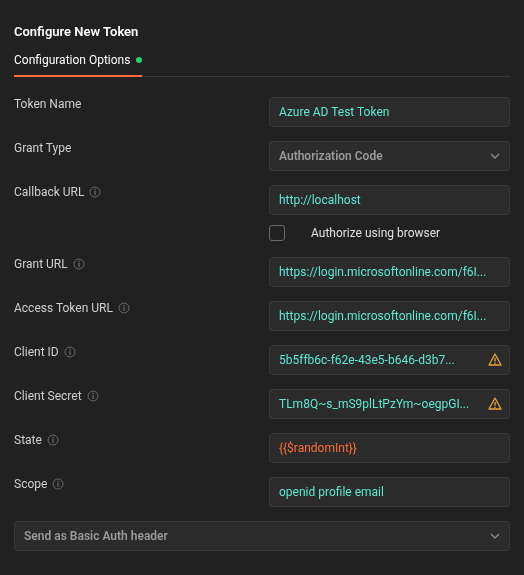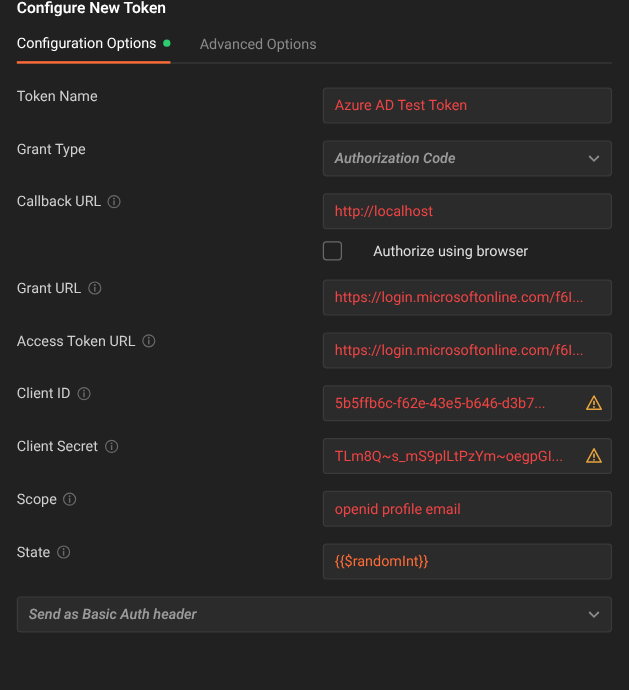--- a/index.html
+++ b/index.html
@@ -10,21 +10,21 @@
     body {
       background: #212121;
       color: #e0e0e0;
       font-family: -apple-system, BlinkMacSystemFont, "Segoe UI", Roboto, sans-serif;
       font-size: 12px;
       width: 524px;
       height: 575px;
       overflow: hidden;
     }
     .header {
-      padding: 0 14px 0 14px;
+      padding: 24px 14px 0 14px;
     }
     .title {
       font-size: 13px;
       font-weight: 600;
       color: #ffffff;
       margin-bottom: 14px;
     }
     .tabs {
       display: flex;
       gap: 24px;
@@ -67,21 +67,21 @@
     }
     .field {
       flex: 1;
     }
     .input {
       width: 100%;
       background: #2b2b2b;
       border: 1px solid #3a3a3a;
       border-radius: 3px;
       padding: 7px 9px;
-      color: #ef4444;
+      color: #5eead4;
       font-size: 12px;
       font-family: inherit;
       outline: none;
       height: 30px;
     }
     .input::placeholder {
       color: #7a7a7a;
     }
     .select {
       width: 100%;
@@ -93,21 +93,20 @@
       font-size: 12px;
       display: flex;
       align-items: center;
       justify-content: space-between;
       cursor: pointer;
       height: 30px;
     }
     .select .value {
       font-weight: 600;
       color: #9a9a9a;
-      font-style: italic;
     }
     .chevron {
       width: 10px;
       height: 10px;
     }
     .info {
       width: 12px;
       height: 12px;
       opacity: 0.6;
       flex-shrink: 0;
@@ -155,23 +154,20 @@
 </head>
 <body>
 
 <div class="header">
   <div class="title">Configure New Token</div>
   <div class="tabs">
     <div class="tab active">
       <span>Configuration Options</span>
       <span class="dot"></span>
     </div>
-    <div class="tab">
-      <span>Advanced Options</span>
-    </div>
   </div>
 </div>
 
 <div class="form">
 
   <div class="row">
     <div class="label">
       <span>Token Name</span>
     </div>
     <div class="field">
@@ -273,43 +269,43 @@
       <svg class="warn" viewBox="0 0 14 14">
           <path d="M7 1 L13 12 L1 12 Z" fill="none" stroke="#e8a33d" stroke-width="1.3" stroke-linejoin="round"></path>
           <rect x="6.3" y="5" width="1.4" height="3.5" fill="#e8a33d"></rect>
           <circle cx="7" cy="10.2" r="0.8" fill="#e8a33d"></circle>
         </svg>
     </div>
   </div>
 
   <div class="row">
     <div class="label">
+      <span>State</span>
+      <svg class="info" viewBox="0 0 12 12">
+          <circle cx="6" cy="6" r="5" stroke="#9a9a9a" stroke-width="1" fill="none"></circle>
+          <circle cx="6" cy="3.5" r="0.8" fill="#9a9a9a"></circle>
+          <rect x="5.4" y="5" width="1.2" height="4" fill="#9a9a9a"></rect>
+        </svg>
+    </div>
+    <div class="field">
+      <input class="input highlight" value="{{$randomInt}}" style="">
+    </div>
+  </div>
+
+  <div class="row">
+    <div class="label">
       <span>Scope</span>
       <svg class="info" viewBox="0 0 12 12">
           <circle cx="6" cy="6" r="5" stroke="#9a9a9a" stroke-width="1" fill="none"></circle>
           <circle cx="6" cy="3.5" r="0.8" fill="#9a9a9a"></circle>
           <rect x="5.4" y="5" width="1.2" height="4" fill="#9a9a9a"></rect>
         </svg>
     </div>
     <div class="field">
       <input class="input" value="openid profile email" style="">
-    </div>
-  </div>
-
-  <div class="row">
-    <div class="label">
-      <span>State</span>
-      <svg class="info" viewBox="0 0 12 12">
-          <circle cx="6" cy="6" r="5" stroke="#9a9a9a" stroke-width="1" fill="none"></circle>
-          <circle cx="6" cy="3.5" r="0.8" fill="#9a9a9a"></circle>
-          <rect x="5.4" y="5" width="1.2" height="4" fill="#9a9a9a"></rect>
-        </svg>
-    </div>
-    <div class="field">
-      <input class="input highlight" value="{{$randomInt}}" style="">
     </div>
   </div>
 
   <div class="row">
     <div class="field">
       <div class="select">
         <span class="value">Send as Basic Auth header</span>
         <svg class="chevron" viewBox="0 0 10 10">
             <path d="M1 3 L5 7 L9 3" stroke="#8a8a8a" stroke-width="1.5" fill="none"></path>
           </svg>

